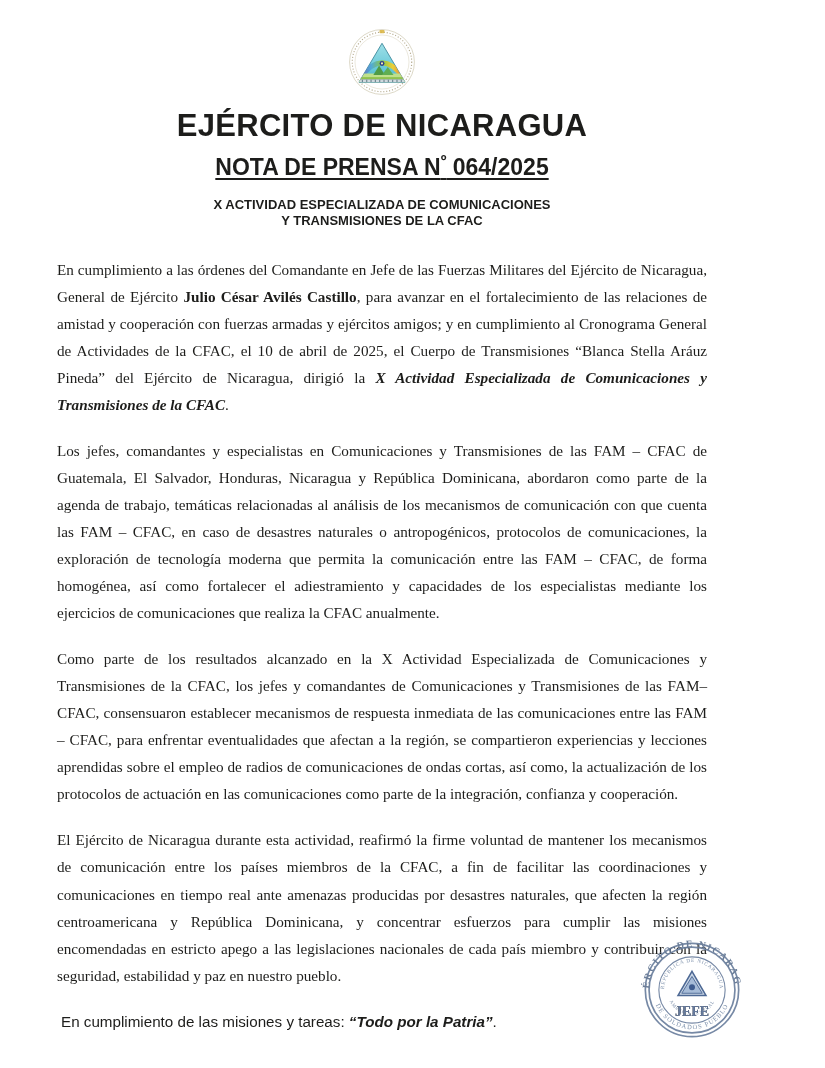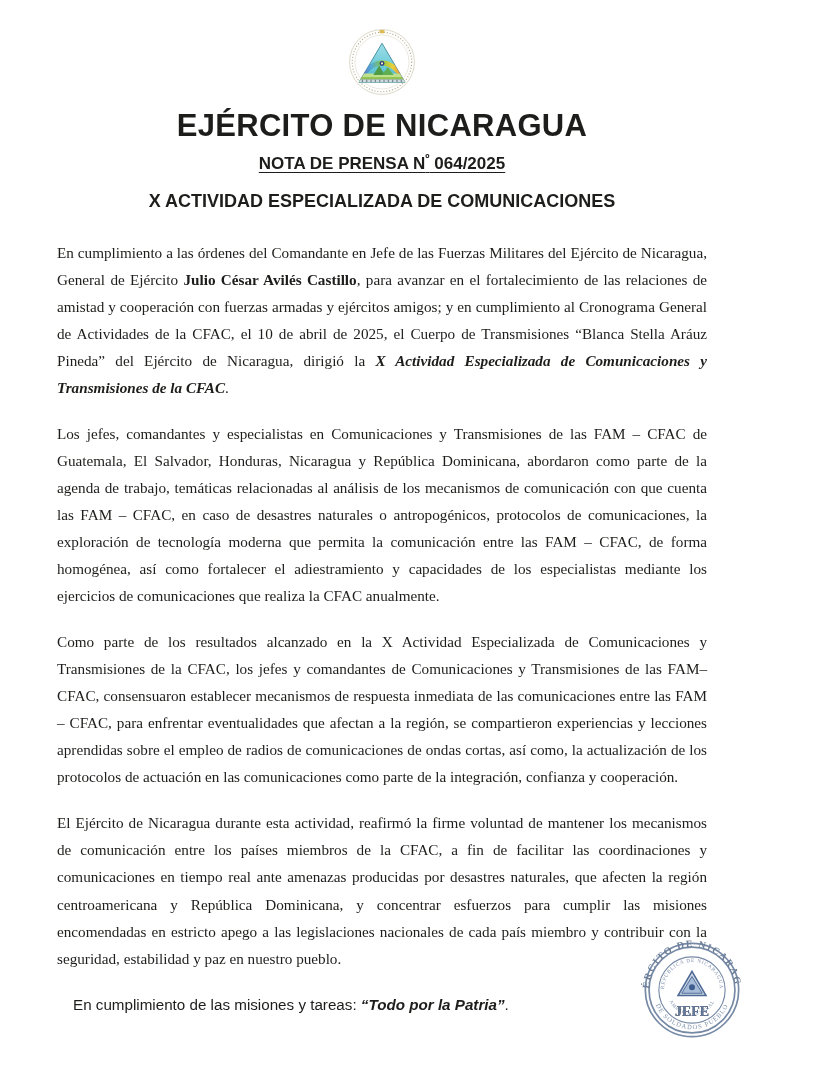--- a/index.html
+++ b/index.html
@@ -40,37 +40,37 @@
   .doc-title {
     text-align: center;
     font-size: 31px;
     font-weight: bold;
     letter-spacing: 0.3px;
     margin: 11px 0 0 0;
     line-height: 1.1;
   }
   .doc-subtitle {
     text-align: center;
-    font-size: 17px;
+    font-size: 23px;
     font-weight: bold;
     margin: 11px 0 0 0;
     line-height: 1.15;
   }
   .doc-subtitle .u {
     text-decoration: underline;
     text-underline-offset: 3px;
   }
   .doc-subtitle sup {
     font-size: 0.68em;
     vertical-align: super;
     line-height: 0;
   }
   .doc-heading {
     text-align: center;
-    font-size: 18px;
+    font-size: 13px;
     font-weight: bold;
     margin: 16px 0 0 0;
     line-height: 1.27;
   }
 
   
   .body-block {
     margin-top: 26px;
   }
   p.para {
@@ -82,21 +82,21 @@
     color: #1d1d1b;
     font-family: Liberation Serif, serif;
   }
   p.para:last-of-type {
     margin-bottom: 0;
   }
   p.line {
     text-align: left;
     font-size: 15.2px;
     line-height: 1.78;
-    margin: 0 0 17px 16px;
+    margin: 0 0 17px 4px;
   }
   .b { font-weight: bold; }
   .bi { font-weight: bold; font-style: italic; }
 
   
   .seal {
     position: absolute;
     right: 16px;
     bottom: 22px;
     width: 112px;
@@ -171,20 +171,21 @@
   </div>
 
   <h1 class="doc-title">EJÉRCITO DE NICARAGUA</h1>
 
   <div class="doc-subtitle">
     <span class="u"><span>NOTA DE PRENSA N</span><sup>º</sup><span> 064/2025</span></span>
   </div>
 
   <div class="doc-heading">
     <div>X ACTIVIDAD ESPECIALIZADA DE COMUNICACIONES</div>
+    <div>Y TRANSMISIONES DE LA CFAC</div>
   </div>
 
   <div class="body-block">
 
     <p class="para"><span>En cumplimiento a las órdenes del Comandante en Jefe de las Fuerzas Militares del Ejército de Nicaragua, General de Ejército </span><span class="b">Julio César Avilés Castillo</span><span>, para avanzar en el fortalecimiento de las relaciones de amistad y cooperación con fuerzas armadas y ejércitos amigos; y en cumplimiento al Cronograma General de Actividades de la CFAC, el 10 de abril de 2025, el Cuerpo de Transmisiones “Blanca Stella Aráuz Pineda” del Ejército de Nicaragua, dirigió la </span><span class="bi">X Actividad Especializada de Comunicaciones y Transmisiones de la CFAC</span><span>.</span></p>
 
     <p class="para">Los jefes, comandantes y especialistas en Comunicaciones y Transmisiones de las FAM – CFAC de Guatemala, El Salvador, Honduras, Nicaragua y República Dominicana, abordaron como parte de la agenda de trabajo, temáticas relacionadas al análisis de los mecanismos de comunicación con que cuenta las FAM – CFAC, en caso de desastres naturales o antropogénicos, protocolos de comunicaciones, la exploración de tecnología moderna que permita la comunicación entre las FAM – CFAC, de forma homogénea, así como fortalecer el adiestramiento y capacidades de los especialistas mediante los ejercicios de comunicaciones que realiza la CFAC anualmente.</p>
 
     <p class="para">Como parte de los resultados alcanzado en la X Actividad Especializada de Comunicaciones y Transmisiones de la CFAC, los jefes y comandantes de Comunicaciones y Transmisiones de las FAM–CFAC, consensuaron establecer mecanismos de respuesta inmediata de las comunicaciones entre las FAM – CFAC, para enfrentar eventualidades que afectan a la región, se compartieron experiencias y lecciones aprendidas sobre el empleo de radios de comunicaciones de ondas cortas, así como, la actualización de los protocolos de actuación en las comunicaciones como parte de la integración, confianza y cooperación.</p>
 

